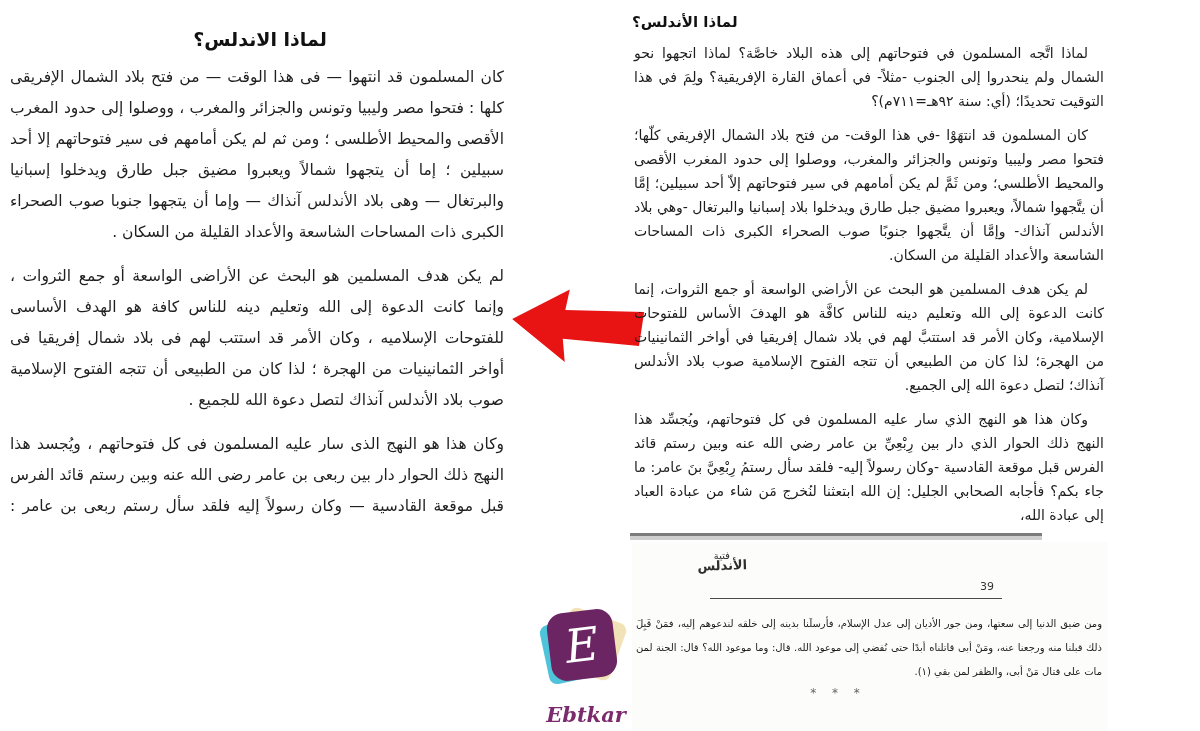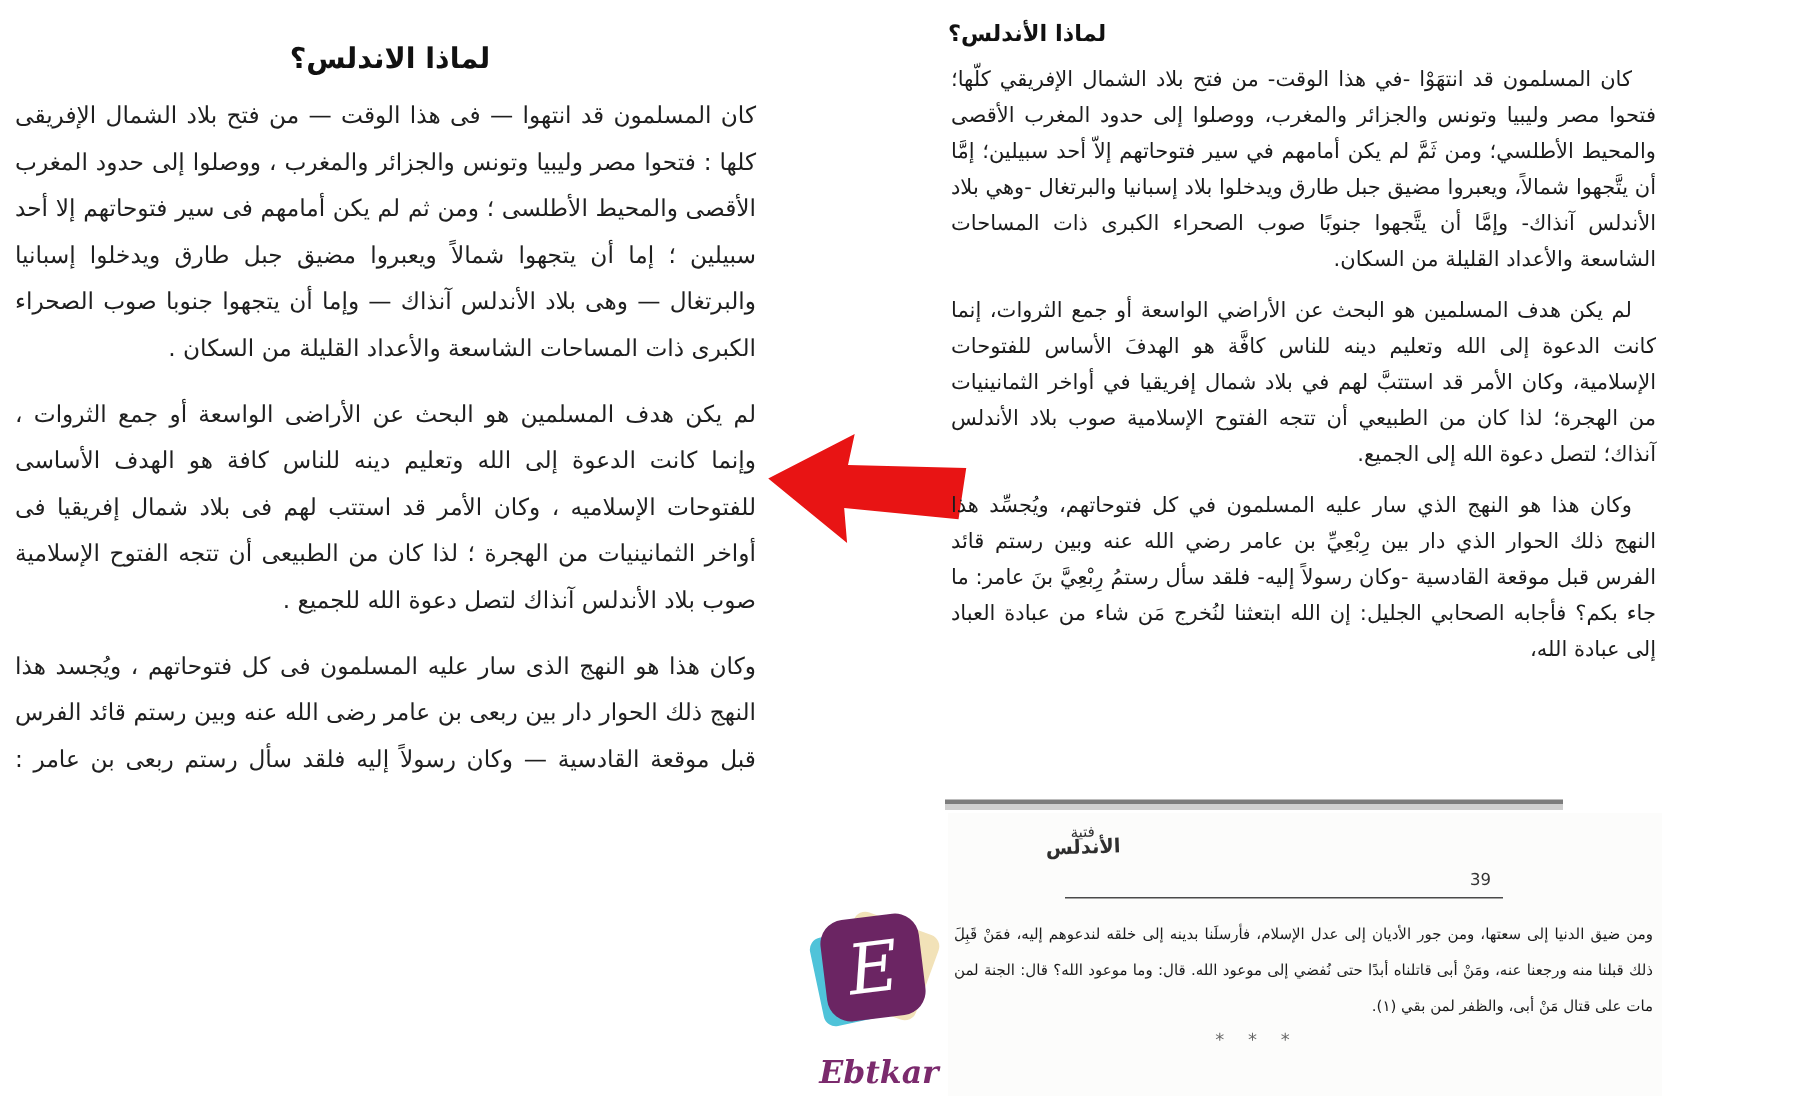--- a/index.html
+++ b/index.html
@@ -73,20 +73,21 @@
       <div class="wm-teal"></div>
       <div class="wm-purple">
         <span class="wm-letter">E</span>
       </div>
     </div>
     <div class="wm-brand">Ebtkar</div>
   </div>
 
   <section class="right-page">
     <h2 class="rp-title">لماذا الأندلس؟</h2>
+    <p class="rp-para">لماذا اتَّجه المسلمون في فتوحاتهم إلى هذه البلاد خاصَّة؟ لماذا اتجهوا نحو الشمال ولم ينحدروا إلى الجنوب -مثلاً- في أعماق القارة الإفريقية؟ ولِمَ في هذا التوقيت تحديدًا؛ (أي: سنة ٩٢هـ=٧١١م)؟</p>
     <p class="rp-para">كان المسلمون قد انتهَوْا -في هذا الوقت- من فتح بلاد الشمال الإفريقي كلّها؛ فتحوا مصر وليبيا وتونس والجزائر والمغرب، ووصلوا إلى حدود المغرب الأقصى والمحيط الأطلسي؛ ومن ثَمَّ لم يكن أمامهم في سير فتوحاتهم إلاّ أحد سبيلين؛ إمَّا أن يتَّجهوا شمالاً، ويعبروا مضيق جبل طارق ويدخلوا بلاد إسبانيا والبرتغال -وهي بلاد الأندلس آنذاك- وإمَّا أن يتَّجهوا جنوبًا صوب الصحراء الكبرى ذات المساحات الشاسعة والأعداد القليلة من السكان.</p>
     <p class="rp-para">لم يكن هدف المسلمين هو البحث عن الأراضي الواسعة أو جمع الثروات، إنما كانت الدعوة إلى الله وتعليم دينه للناس كافَّة هو الهدفَ الأساس للفتوحات الإسلامية، وكان الأمر قد استتبَّ لهم في بلاد شمال إفريقيا في أواخر الثمانينيات من الهجرة؛ لذا كان من الطبيعي أن تتجه الفتوح الإسلامية صوب بلاد الأندلس آنذاك؛ لتصل دعوة الله إلى الجميع.</p>
     <p class="rp-para">وكان هذا هو النهج الذي سار عليه المسلمون في كل فتوحاتهم، ويُجسِّد هذا النهج ذلك الحوار الذي دار بين رِبْعِيِّ بن عامر رضي الله عنه وبين رستم قائد الفرس قبل موقعة القادسية -وكان رسولاً إليه- فلقد سأل رستمُ رِبْعِيَّ بنَ عامر: ما جاء بكم؟ فأجابه الصحابي الجليل: إن الله ابتعثنا لنُخرج مَن شاء من عبادة العباد إلى عبادة الله،</p>
   </section>
 
   <div class="seam"></div>
 
   <section class="inset">
     <div class="inset-header">
       <div class="inset-logo">

